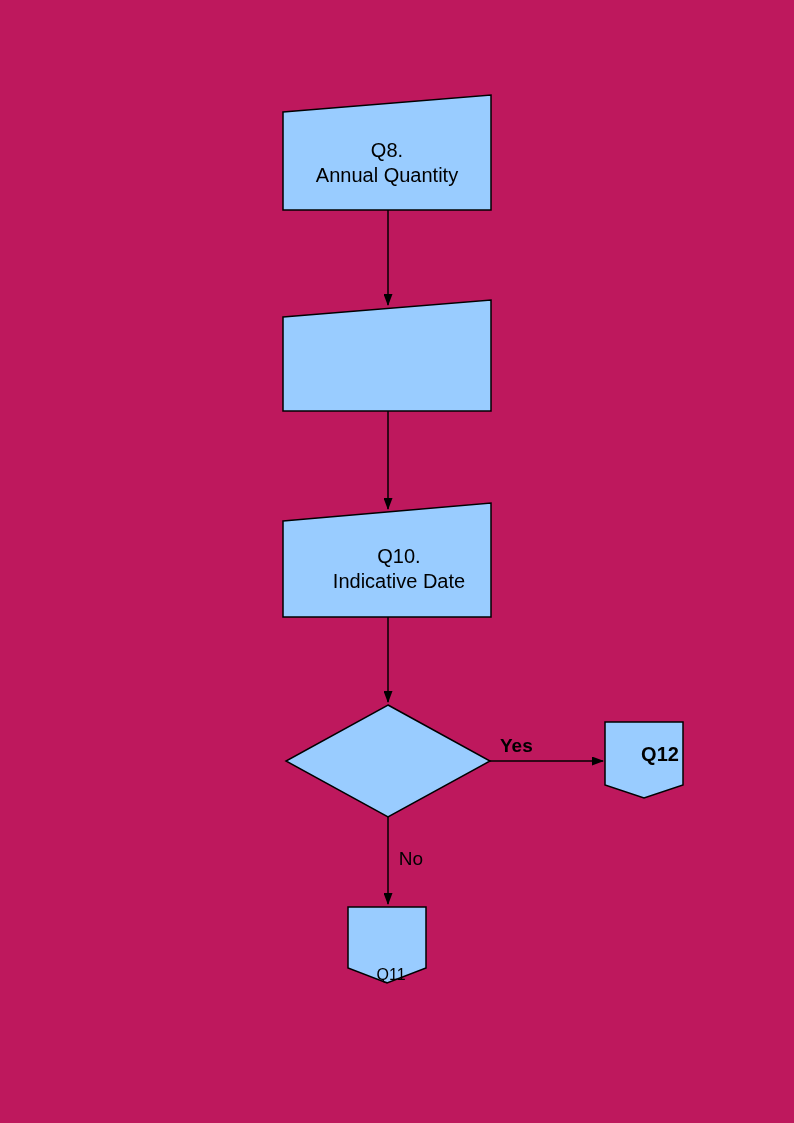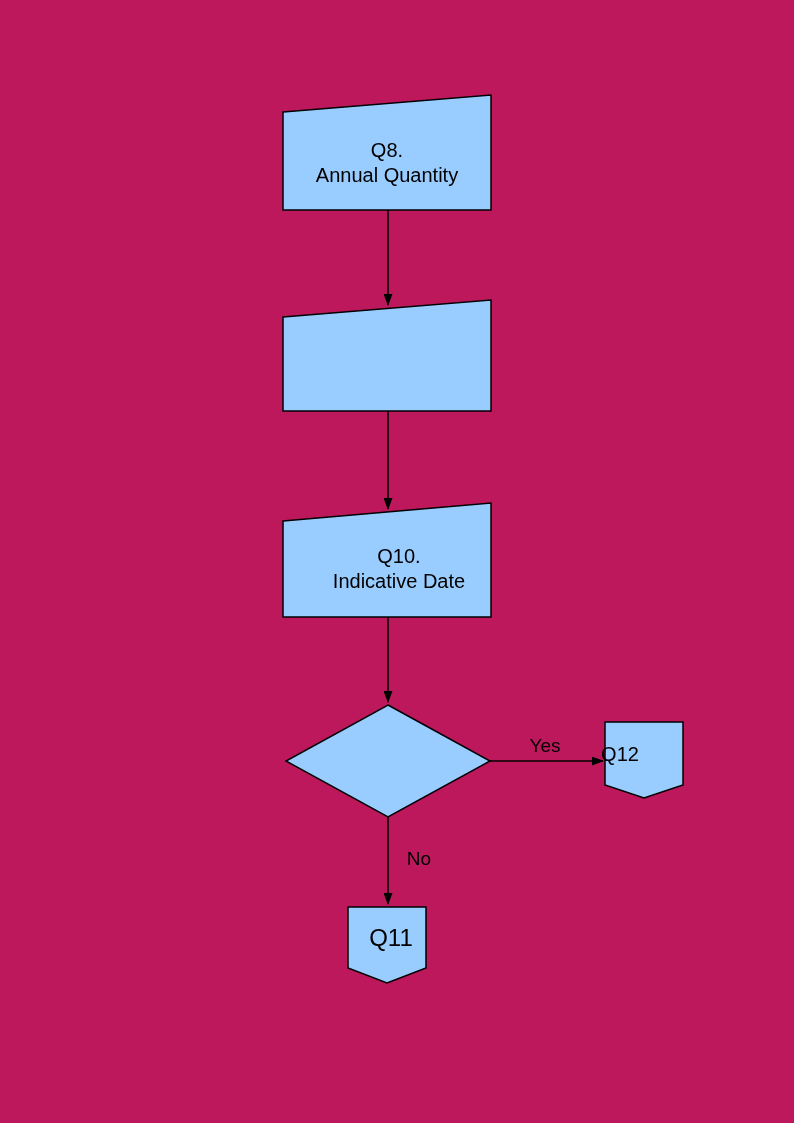--- a/index.html
+++ b/index.html
@@ -29,31 +29,31 @@
     align-items: center;
     justify-content: center;
     text-align: center;
     white-space: pre-line;
     color: #000000;
   }
   .lbl-q8   { left: 283px; top: 110px; width: 208px; height: 106px; font-size: 20px; line-height: 25px; }
   .lbl-q9   { left: 283px; top: 312px; width: 208px; height:  99px; font-size: 16px; line-height: 22px; }
   .lbl-q10  { left: 283px; top: 521px; width: 232px; height:  96px; font-size: 20px; line-height: 25px; }
   .lbl-dec  { left: 286px; top: 707px; width: 204px; height: 112px; font-size: 16px; line-height: 22px; }
-  .lbl-q12  { left: 573px; top: 722px; width:  94px; height:  64px; font-size: 20px; }
-  .lbl-q11  { left: 348px; top: 907px; width:  86px; height:  62px; font-size: 24px; }
+  .lbl-q12  { left: 613px; top: 722px; width:  94px; height:  64px; font-size: 20px; font-weight: bold; }
+  .lbl-q11  { left: 348px; top: 944px; width:  86px; height:  62px; font-size: 16px; }
   .edge-label {
     position: absolute;
     color: #000000;
     font-size: 19px;
     line-height: 22px;
     white-space: nowrap;
   }
-  .lbl-yes { left: 500px; top: 735px; width: 90px; text-align: center; }
-  .lbl-no  { left: 391px; top: 848px; width: 40px; text-align: right; }
+  .lbl-yes { left: 500px; top: 735px; width: 90px; text-align: left; font-weight: bold; }
+  .lbl-no  { left: 391px; top: 848px; width: 40px; text-align: center; }
 </style>
 </head>
 <body>
 
 <div class="page" style="background: #be185d; padding-left: 33px;">
 
   <svg class="diagram-svg" viewBox="0 0 794 1123">
     <defs>
       <marker id="arrowhead" markerWidth="12" markerHeight="9" refX="11" refY="4.5" orient="auto" markerUnits="userSpaceOnUse">
         <path d="M0,0 L12,4.5 L0,9 Z" fill="#000000"></path>

